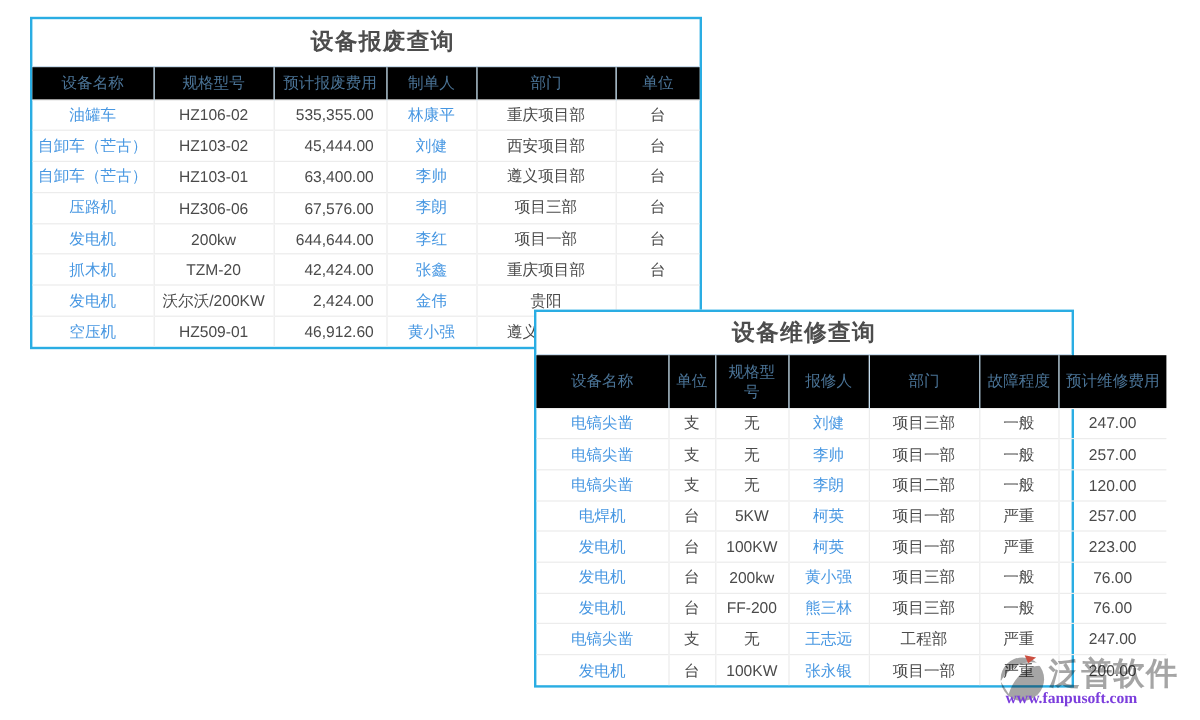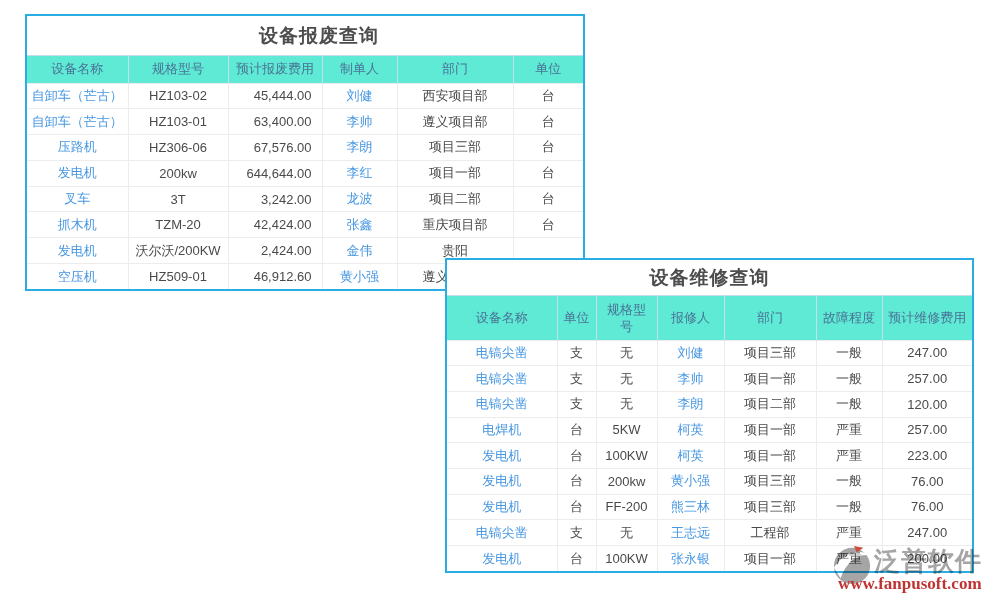--- a/index.html
+++ b/index.html
@@ -4,30 +4,30 @@
 <style>
   html,body{margin:0;padding:0;}
   body{
     width:1000px;height:600px;position:relative;background:#ffffff;overflow:hidden;
     font-family:"Liberation Sans","DejaVu Sans",sans-serif;
   }
   .panel{
     position:absolute;background:#ffffff;border:2px solid #2aade3;box-sizing:border-box;
   }
   .t1{left:25px;top:14px;width:560px;z-index:1;}
-  .t2{left:445px;top:258px;width:529px;z-index:2;}
+  .t2{left:445px;top:258px;width:450px;z-index:2;}
   .panel .title{
     text-align:center;font-weight:bold;color:#4d4d4d;font-size:19px;
     border-bottom:1px solid #c9dcec;letter-spacing:1px;
   }
   .t1 .title{height:39px;line-height:39px;padding-left:28px;}
   .t2 .title{height:35px;line-height:35px;}
   table{border-collapse:collapse;width:100%;table-layout:fixed;}
   th{
-    background:#5eead4;color:#4a7396;font-weight:normal;font-size:13px;
+    background:#000000;color:#4a7396;font-weight:normal;font-size:13px;
     border-right:1px solid #c5dff1;text-align:center;vertical-align:middle;padding:0 5px;
     box-sizing:border-box;
   }
   .t1 th{height:27px;}
   .t2 th{height:44px;line-height:17px;}
   th:last-child{border-right:none;}
   td{
     font-size:13px;color:#4a4a4a;text-align:center;vertical-align:middle;
     border-top:1px solid #ececec;border-right:1px solid #ececec;
     overflow:hidden;white-space:nowrap;padding:0;box-sizing:border-box;
@@ -45,22 +45,22 @@
   .watermark{
     position:absolute;left:832px;top:541px;width:142px;height:56px;z-index:3;
     mix-blend-mode:multiply;opacity:.9;pointer-events:none;font-family:Liberation Serif, serif;
   }
   .wm-logo{position:absolute;left:0;top:4px;}
   .wm-brand{
     position:absolute;left:42px;top:3px;font-size:26px;font-weight:bold;
     color:#9b9b9b;letter-spacing:1px;white-space:nowrap;
   }
   .wm-url{
-    position:absolute;left:6px;top:33px;font-size:17px;font-weight:bold;
-    color:#b91c1c;white-space:nowrap;
+    position:absolute;left:6px;top:33px;font-size:13px;font-weight:bold;
+    color:#6d28d9;white-space:nowrap;
   }
 </style>
 </head>
 <body>
 
 <div class="panel t1">
   <div class="title">设备报废查询</div>
   <table>
     <colgroup>
       <col style="width:101px">
@@ -75,20 +75,28 @@
           <th>设备名称</th>
           <th>规格型号</th>
           <th>预计报废费用</th>
           <th>制单人</th>
           <th>部门</th>
           <th>单位</th>
         </tr>
       </thead>
     <tbody>
         <tr>
+          <td class="link">油罐车</td>
+          <td>HZ106-02</td>
+          <td>535,355.00</td>
+          <td class="link">林康平</td>
+          <td>重庆项目部</td>
+          <td>台</td>
+        </tr>
+        <tr>
           <td class="link">自卸车（芒古）</td>
           <td>HZ103-02</td>
           <td>45,444.00</td>
           <td class="link">刘健</td>
           <td>西安项目部</td>
           <td>台</td>
         </tr>
         <tr>
           <td class="link">自卸车（芒古）</td>
           <td>HZ103-01</td>
@@ -104,28 +112,20 @@
           <td class="link">李朗</td>
           <td>项目三部</td>
           <td>台</td>
         </tr>
         <tr>
           <td class="link">发电机</td>
           <td>200kw</td>
           <td>644,644.00</td>
           <td class="link">李红</td>
           <td>项目一部</td>
-          <td>台</td>
-        </tr>
-        <tr>
-          <td class="link">叉车</td>
-          <td>3T</td>
-          <td>3,242.00</td>
-          <td class="link">龙波</td>
-          <td>项目二部</td>
           <td>台</td>
         </tr>
         <tr>
           <td class="link">抓木机</td>
           <td>TZM-20</td>
           <td>42,424.00</td>
           <td class="link">张鑫</td>
           <td>重庆项目部</td>
           <td>台</td>
         </tr>

